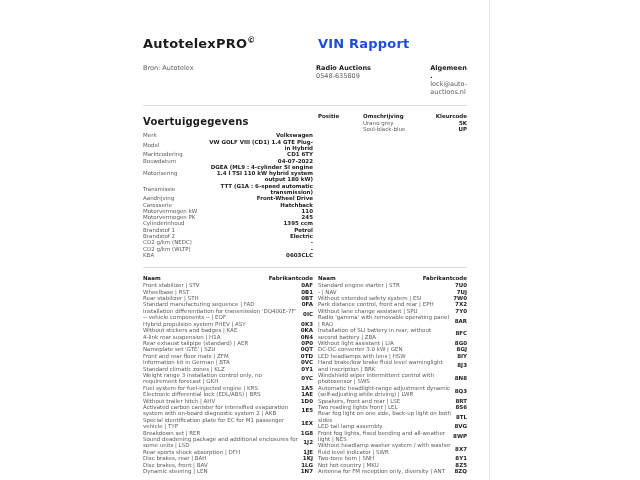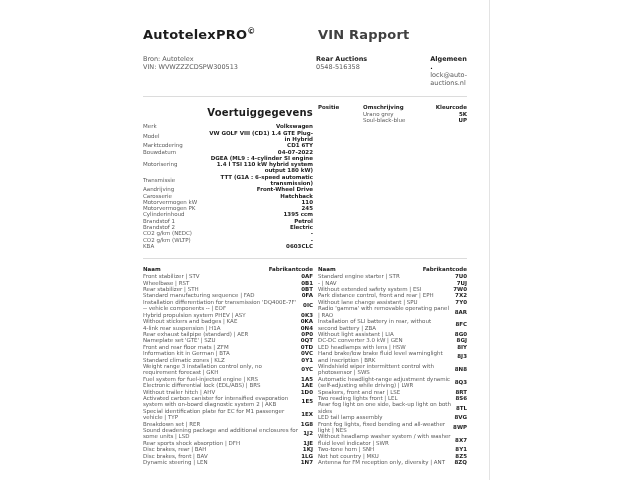--- a/index.html
+++ b/index.html
@@ -3,37 +3,37 @@
 <meta charset="utf-8">
 <style>
   html,body{margin:0;padding:0;}
   body{
     width:640px;height:480px;background:#ffffff;overflow:hidden;
     font-family:"DejaVu Sans","Liberation Sans",sans-serif;
     -webkit-font-smoothing:antialiased;
   }
   .page{position:relative;width:640px;height:480px;background:#fff;}
   .page-edge{position:absolute;left:489px;top:0;width:1px;height:480px;background:#e3e3e3;}
-  .content{position:absolute;left:143px;top:27px;width:324px;color:#4a4a4a;}
+  .content{position:absolute;left:143px;top:36px;width:324px;color:#4a4a4a;}
 
   
   .hdr{display:flex;align-items:flex-start;}
   .brand{width:175px;font-size:13px;font-weight:bold;color:#1c1c1c;letter-spacing:.2px;}
   .brand sup{font-size:8px;}
-  .rpt-title{font-size:13px;font-weight:bold;color:#404040;letter-spacing:.2px;}
+  .rpt-title{font-size:13px;font-weight:bold;color:#1d4ed8;letter-spacing:.2px;}
 
   .meta{display:flex;margin-top:13px;font-size:6.5px;line-height:8px;color:#5a5a5a;}
   .meta .m1{width:175px;}
   .meta .m2{width:75px;}
   .meta .m3{flex:1;margin-left:40px;}
   .meta .co{font-weight:bold;color:#1c1c1c;}
 
   .rule{border:none;border-top:1px solid #dcdcdc;margin:9px 0 7px 0;}
 
-  .sec-title{font-size:10px;font-weight:bold;color:#1c1c1c;letter-spacing:.2px;margin:3px 0 5px 0;text-align:right;}
+  .sec-title{font-size:10px;font-weight:bold;color:#1c1c1c;letter-spacing:.2px;margin:3px 0 5px 0;}
 
   .cols{display:flex;}
   .col-l{width:170px;margin-right:5px;}
   .col-r{width:149px;}
 
   
   .kv-row{display:flex;align-items:center;font-size:5.5px;line-height:6.3px;}
   .kv-row .k{flex:none;width:62px;color:#5a5a5a;}
   .kv-row .v{flex:1;text-align:right;font-weight:bold;color:#1c1c1c;}
 
@@ -63,25 +63,24 @@
   <div class="content">
 
     <div class="hdr">
       <div class="brand"><span>AutotelexPRO</span><sup>©</sup></div>
       <div class="rpt-title">VIN Rapport</div>
     </div>
 
     <div class="meta">
       <div class="m1">
         <div>Bron: Autotelex</div>
-        <div>VIN: WVWZZZCDSPW300513</div>
       </div>
       <div class="m2">
-        <div class="co">Rear Auctions</div>
-        <div>0548-516358</div>
+        <div class="co">Radio Auctions</div>
+        <div>0548-635809</div>
       </div>
       <div class="m3">
         <div class="co">Algemeen .</div>
         <div>lock@auto-auctions.nl</div>
       </div>
     </div>
 
     <hr class="rule">
 
     <div class="cols">

